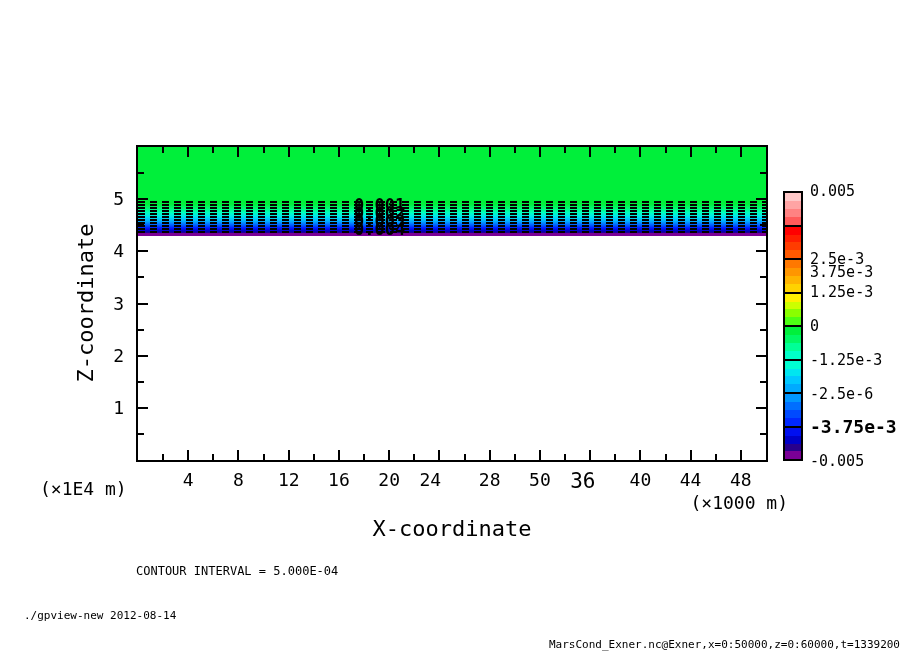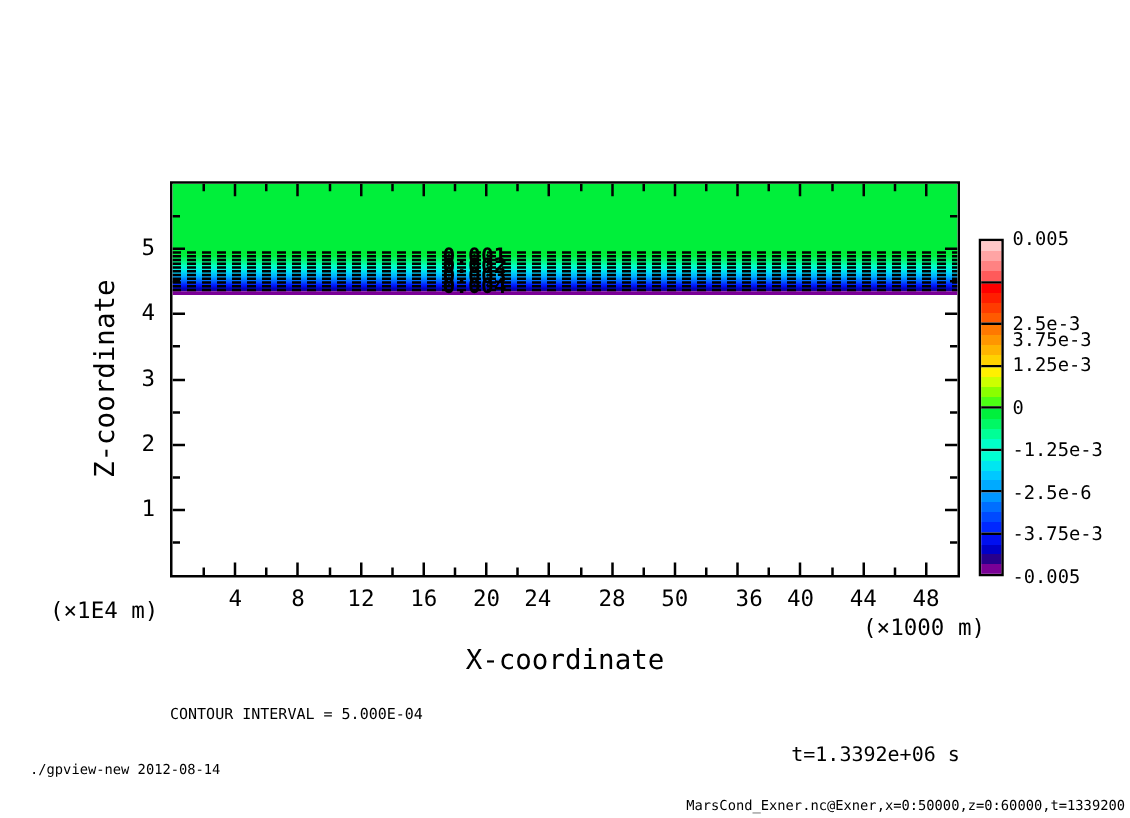--- a/index.html
+++ b/index.html
@@ -136,58 +136,57 @@
 
   <div id="x-labels" class="abs">
       <div style="position: absolute; left: 32.24px; top: 0px; width: 40px; text-align: center; font-size: 18px;">4</div>
       <div style="position: absolute; left: 82.48px; top: 0px; width: 40px; text-align: center; font-size: 18px;">8</div>
       <div style="position: absolute; left: 132.72px; top: 0px; width: 40px; text-align: center; font-size: 18px;">12</div>
       <div style="position: absolute; left: 182.96px; top: 0px; width: 40px; text-align: center; font-size: 18px;">16</div>
       <div style="position: absolute; left: 233.2px; top: 0px; width: 40px; text-align: center; font-size: 18px;">20</div>
       <div style="position: absolute; left: 283.44px; top: 0px; width: 40px; font-size: 18px;">24</div>
       <div style="position: absolute; left: 333.68px; top: 0px; width: 40px; text-align: center; font-size: 18px;">28</div>
       <div style="position: absolute; left: 383.92px; top: 0px; width: 40px; text-align: center; font-size: 18px;">50</div>
-      <div style="position: absolute; left: 434.16px; top: 0px; width: 40px; text-align: right; font-size: 18px;">36</div>
+      <div style="position: absolute; left: 434.16px; top: 0px; width: 40px; text-align: left; font-size: 21px;">36</div>
       <div style="position: absolute; left: 484.4px; top: 0px; width: 40px; text-align: center; font-size: 18px;">40</div>
       <div style="position: absolute; left: 534.64px; top: 0px; width: 40px; text-align: center; font-size: 18px;">44</div>
       <div style="position: absolute; left: 584.88px; top: 0px; width: 40px; text-align: center; font-size: 18px;">48</div>
     </div>
   <div id="y-labels" class="abs">
       <div style="position: absolute; top: 251.833px; right: 0px; width: 28px; text-align: right; font-size: 18px;">1</div>
       <div style="position: absolute; top: 199.667px; right: 0px; width: 28px; text-align: right; font-size: 18px;">2</div>
       <div style="position: absolute; top: 147.5px; right: 0px; width: 28px; text-align: right; font-size: 18px;">3</div>
       <div style="position: absolute; top: 95.3333px; right: 0px; width: 28px; text-align: right; font-size: 18px;">4</div>
       <div style="position: absolute; top: 43.1667px; right: 0px; width: 28px; text-align: right; font-size: 18px;">5</div>
     </div>
 
   <div id="x-axis-title" class="abs">X-coordinate</div>
   <div id="x-axis-unit" class="abs">(×1000 m)</div>
   <div id="y-axis-title" class="abs">Z-coordinate</div>
   <div id="y-axis-unit" class="abs">(×1E4 m)</div>
 
   <div id="contour-interval" class="abs">CONTOUR INTERVAL = 5.000E-04</div>
-  <div id="time-label" class="abs">t=1.3392e+06 s</div>
 
   <div id="colorbar" class="abs">
       <div class="cb-cell" style="background: linear-gradient(rgb(255, 200, 200) 0px, rgb(255, 200, 200) 25%, rgb(255, 164, 164) 25%, rgb(255, 164, 164) 50%, rgb(255, 130, 130) 50%, rgb(255, 130, 130) 75%, rgb(255, 90, 90) 75%, rgb(255, 90, 90) 100%);"></div>
       <div class="cb-cell" style="background: linear-gradient(rgb(255, 0, 0) 0px, rgb(255, 0, 0) 25%, rgb(255, 30, 0) 25%, rgb(255, 30, 0) 50%, rgb(255, 60, 0) 50%, rgb(255, 60, 0) 75%, rgb(255, 90, 0) 75%, rgb(255, 90, 0) 100%);"></div>
       <div class="cb-cell" style="background: linear-gradient(rgb(255, 120, 0) 0px, rgb(255, 120, 0) 25%, rgb(255, 150, 0) 25%, rgb(255, 150, 0) 50%, rgb(255, 180, 0) 50%, rgb(255, 180, 0) 75%, rgb(255, 210, 0) 75%, rgb(255, 210, 0) 100%);"></div>
       <div class="cb-cell" style="background: linear-gradient(rgb(255, 240, 0) 0px, rgb(255, 240, 0) 25%, rgb(204, 255, 0) 25%, rgb(204, 255, 0) 50%, rgb(138, 255, 0) 50%, rgb(138, 255, 0) 75%, rgb(76, 255, 20) 75%, rgb(76, 255, 20) 100%);"></div>
       <div class="cb-cell" style="background: linear-gradient(rgb(0, 240, 60) 0px, rgb(0, 240, 60) 25%, rgb(0, 248, 100) 25%, rgb(0, 248, 100) 50%, rgb(0, 255, 150) 50%, rgb(0, 255, 150) 75%, rgb(0, 255, 200) 75%, rgb(0, 255, 200) 100%);"></div>
       <div class="cb-cell" style="background: linear-gradient(rgb(0, 255, 210) 0px, rgb(0, 255, 210) 25%, rgb(0, 230, 240) 25%, rgb(0, 230, 240) 50%, rgb(0, 200, 255) 50%, rgb(0, 200, 255) 75%, rgb(0, 170, 255) 75%, rgb(0, 170, 255) 100%);"></div>
       <div class="cb-cell" style="background: linear-gradient(rgb(0, 150, 255) 0px, rgb(0, 150, 255) 25%, rgb(0, 110, 255) 25%, rgb(0, 110, 255) 50%, rgb(0, 74, 255) 50%, rgb(0, 74, 255) 75%, rgb(0, 40, 255) 75%, rgb(0, 40, 255) 100%);"></div>
       <div class="cb-cell" style="background: linear-gradient(rgb(0, 15, 240) 0px, rgb(0, 15, 240) 25%, rgb(0, 0, 200) 25%, rgb(0, 0, 200) 50%, rgb(40, 0, 140) 50%, rgb(40, 0, 140) 75%, rgb(122, 0, 150) 75%, rgb(122, 0, 150) 100%);"></div>
     </div>
   <div id="cb-labels" class="abs">
       <div style="position: absolute; left: 0px; top: 0px; font-size: 15px; line-height: 18px;">0.005</div>
       <div style="position: absolute; left: 0px; top: 33.75px; font-size: 15px; line-height: 18px; margin-top: 47px;">3.75e-3</div>
       <div style="position: absolute; left: 0px; top: 67.5px; font-size: 15px; line-height: 18px;">2.5e-3</div>
       <div style="position: absolute; left: 0px; top: 101.25px; font-size: 15px; line-height: 18px;">1.25e-3</div>
       <div style="position: absolute; left: 0px; top: 135px; font-size: 15px; line-height: 18px;">0</div>
       <div style="position: absolute; left: 0px; top: 168.75px; font-size: 15px; line-height: 18px;">-1.25e-3</div>
       <div style="position: absolute; left: 0px; top: 202.5px; font-size: 15px; line-height: 18px;">-2.5e-6</div>
-      <div style="position: absolute; left: 0px; top: 236.25px; font-size: 15px; line-height: 18px;">-3.75e-3</div>
+      <div style="position: absolute; left: 0px; top: 236.25px; font-size: 18px; line-height: 18px; font-weight: bold;">-3.75e-3</div>
       <div style="position: absolute; left: 0px; top: 270px; font-size: 15px; line-height: 18px;">-0.005</div>
     </div>
 
   <div id="footer-left" class="abs">./gpview-new  2012-08-14</div>
   <div id="footer-right" class="abs">MarsCond_Exner.nc@Exner,x=0:50000,z=0:60000,t=1339200</div>
 </div>
 
 </body></html>

